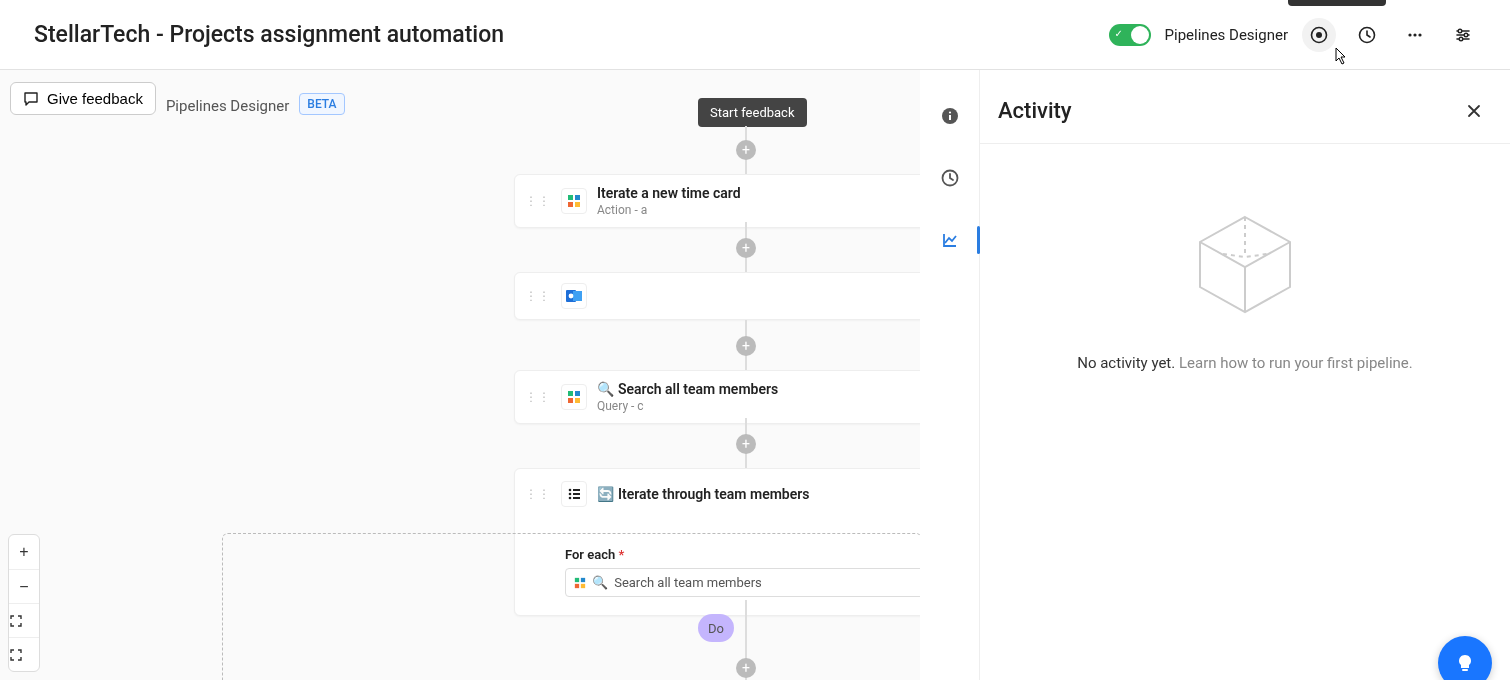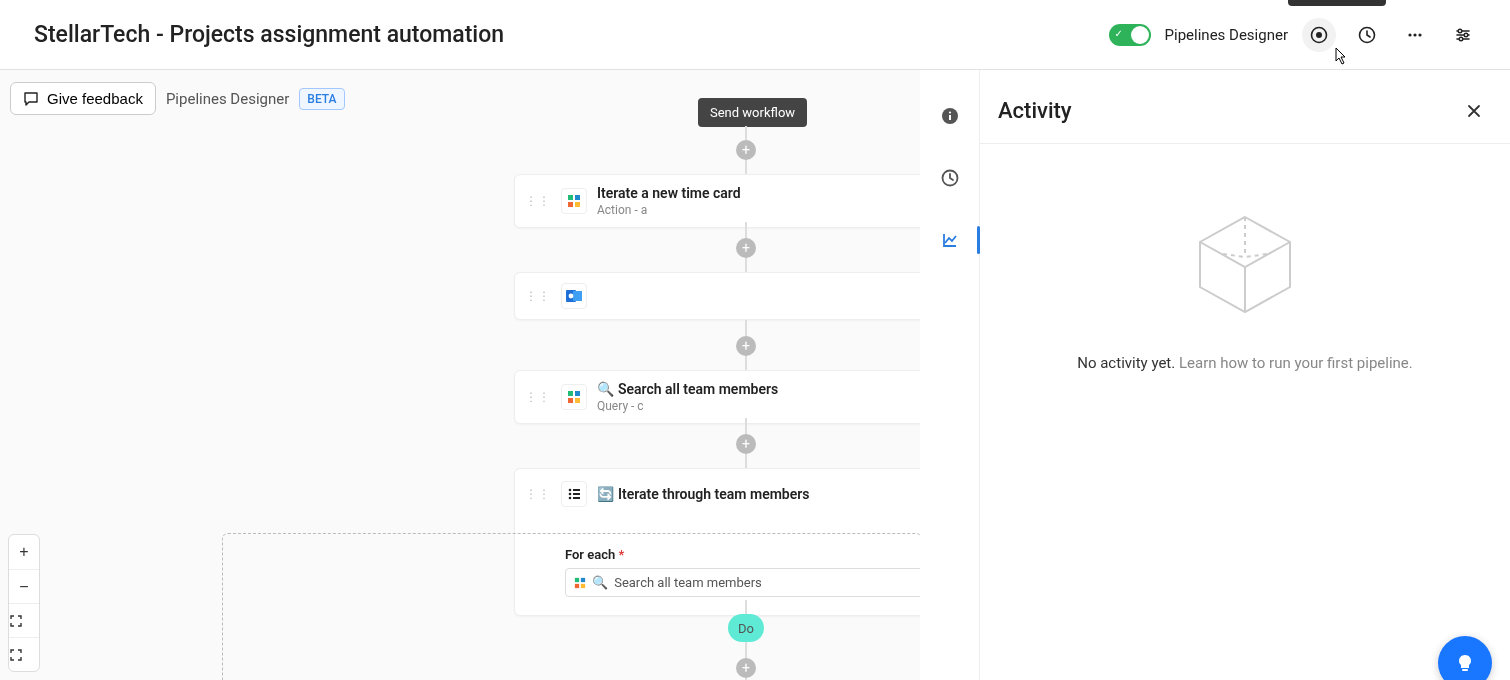--- a/index.html
+++ b/index.html
@@ -84,21 +84,21 @@
   top: 46px;
   font-size: 16px;
   pointer-events: none;
 }
 
 .toolbar {
   position: absolute;
   top: 82px;
   left: 10px;
   display: flex;
-  align-items: center;
+  align-items: flex-end;
   gap: 10px;
   z-index: 5;
 }
 .feedback-btn {
   display: flex;
   align-items: center;
   gap: 8px;
   border: 1px solid #ccc;
   border-radius: 6px;
   background: #fff;
@@ -184,25 +184,25 @@
   align-items: center;
   justify-content: center;
   font-size: 14px;
 }
 .node-icon.outlook { background: #fff; }
 .node-body { display: flex; flex-direction: column; gap: 2px; }
 .node-title { font-size: 14px; font-weight: 600; color: #222; }
 .node-sub { font-size: 12px; color: #888; }
 .do-pill {
   position: absolute;
-  left: 728px;
+  left: 698px;
   width: 36px;
   height: 28px;
   border-radius: 14px;
-  background: #5eead4;
+  background: #c4b5fd;
   color: #555;
   font-size: 13px;
   display: flex;
   align-items: center;
   justify-content: center;
 }
 
 .node.iteration {
   flex-direction: column;
   align-items: stretch;
@@ -389,21 +389,21 @@
       <path d="M2 2 H14 V11 H6 L3 14 V11 H2 Z" fill="none" stroke="#222" stroke-width="1.4" stroke-linejoin="round"></path>
     </svg>
     <span>Give feedback</span>
   </button>
   <span class="crumb">Pipelines Designer</span>
   <span class="beta-badge">BETA</span>
 </div>
 
 <div class="canvas">
   <div class="start-pill">
-    <span>Send workflow</span>
+    <span>Start feedback</span>
   </div>
 
   <div class="connector" style="top:56px;height:48px"></div>
   <div class="plus-btn" style="top:70px">+</div>
 
   <div class="node" style="top:104px">
     <span class="drag-handle">⋮⋮</span>
     <div class="node-icon">
       <svg width="14" height="14" viewBox="0 0 14 14">
           <rect x="1" y="1" width="5" height="5" fill="#2b7"></rect>

